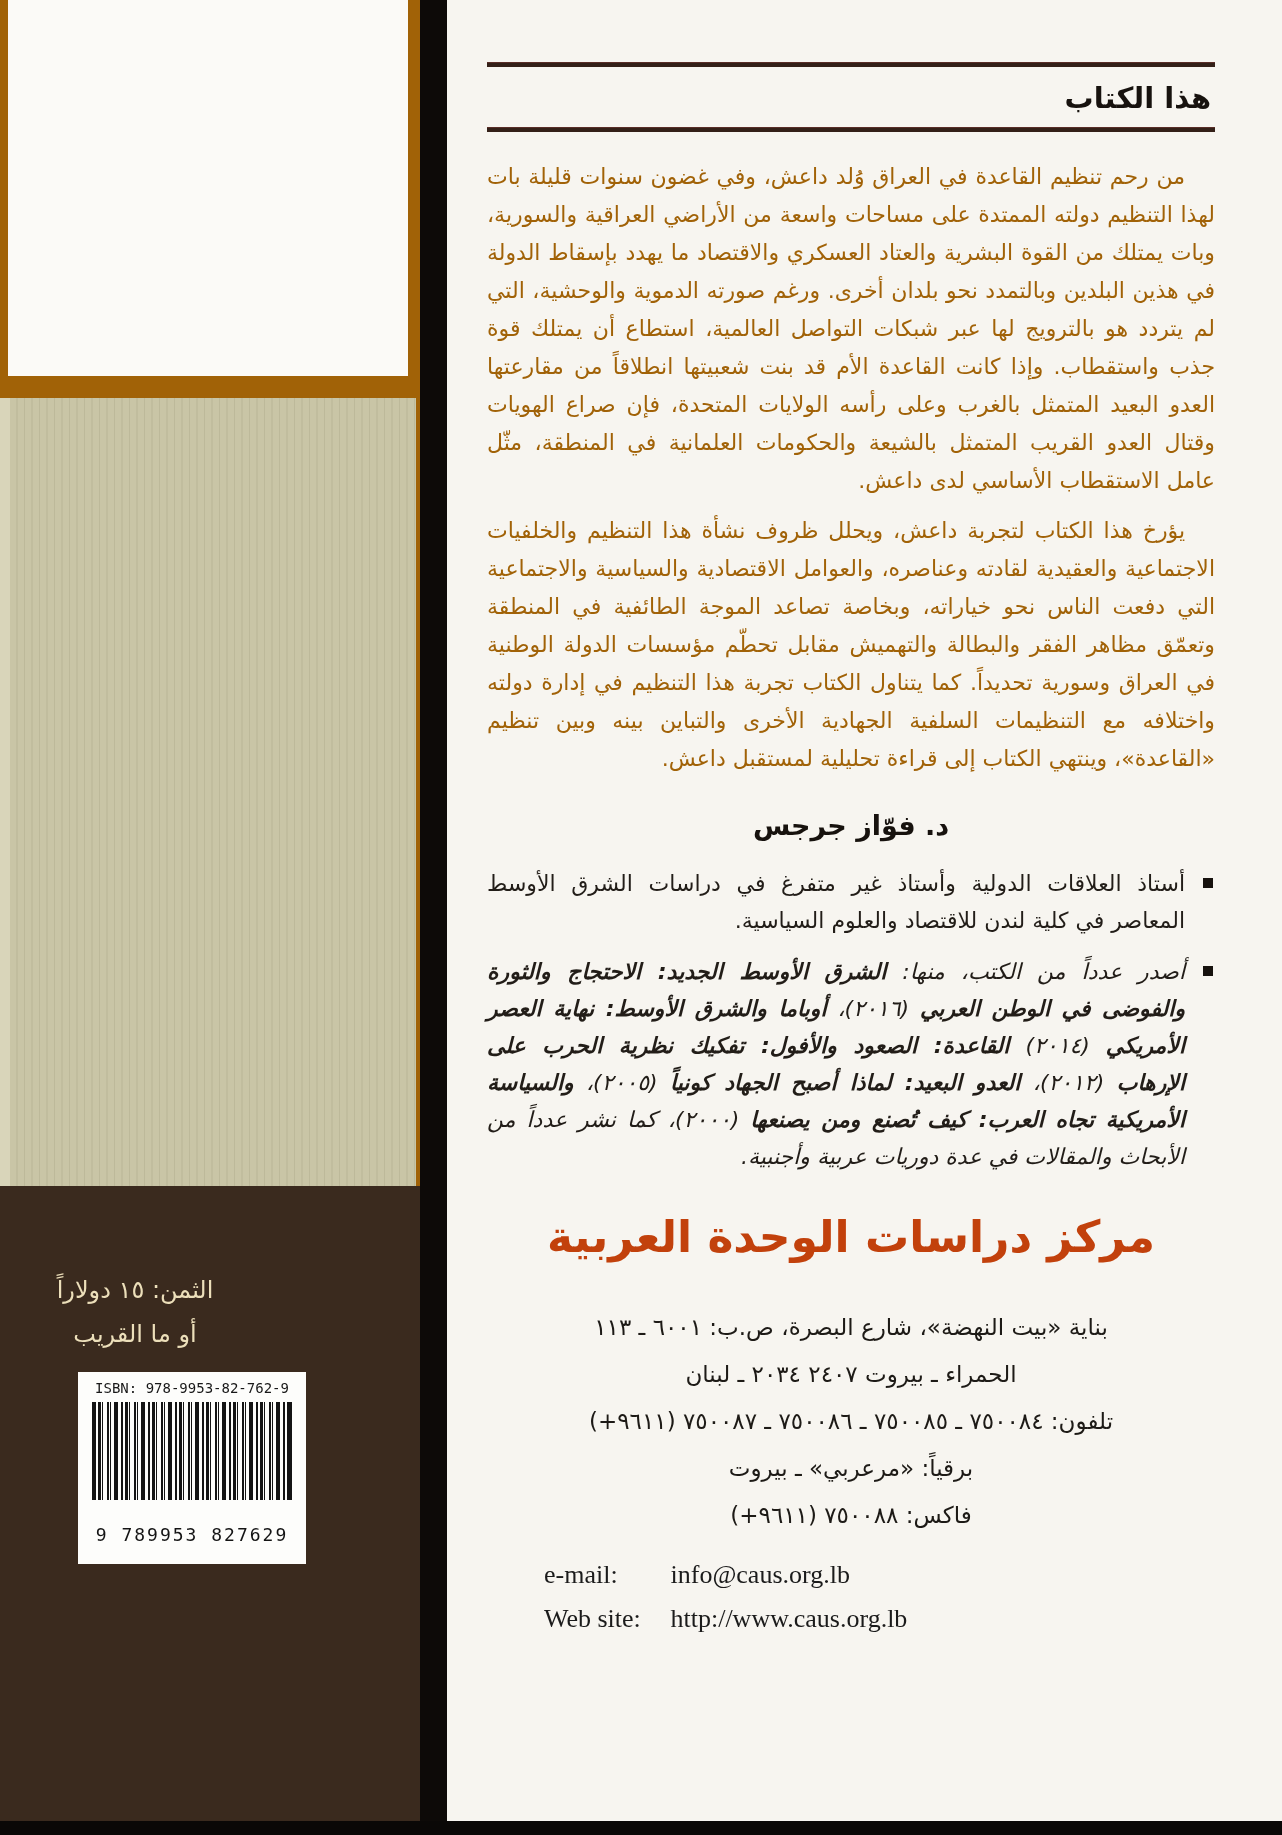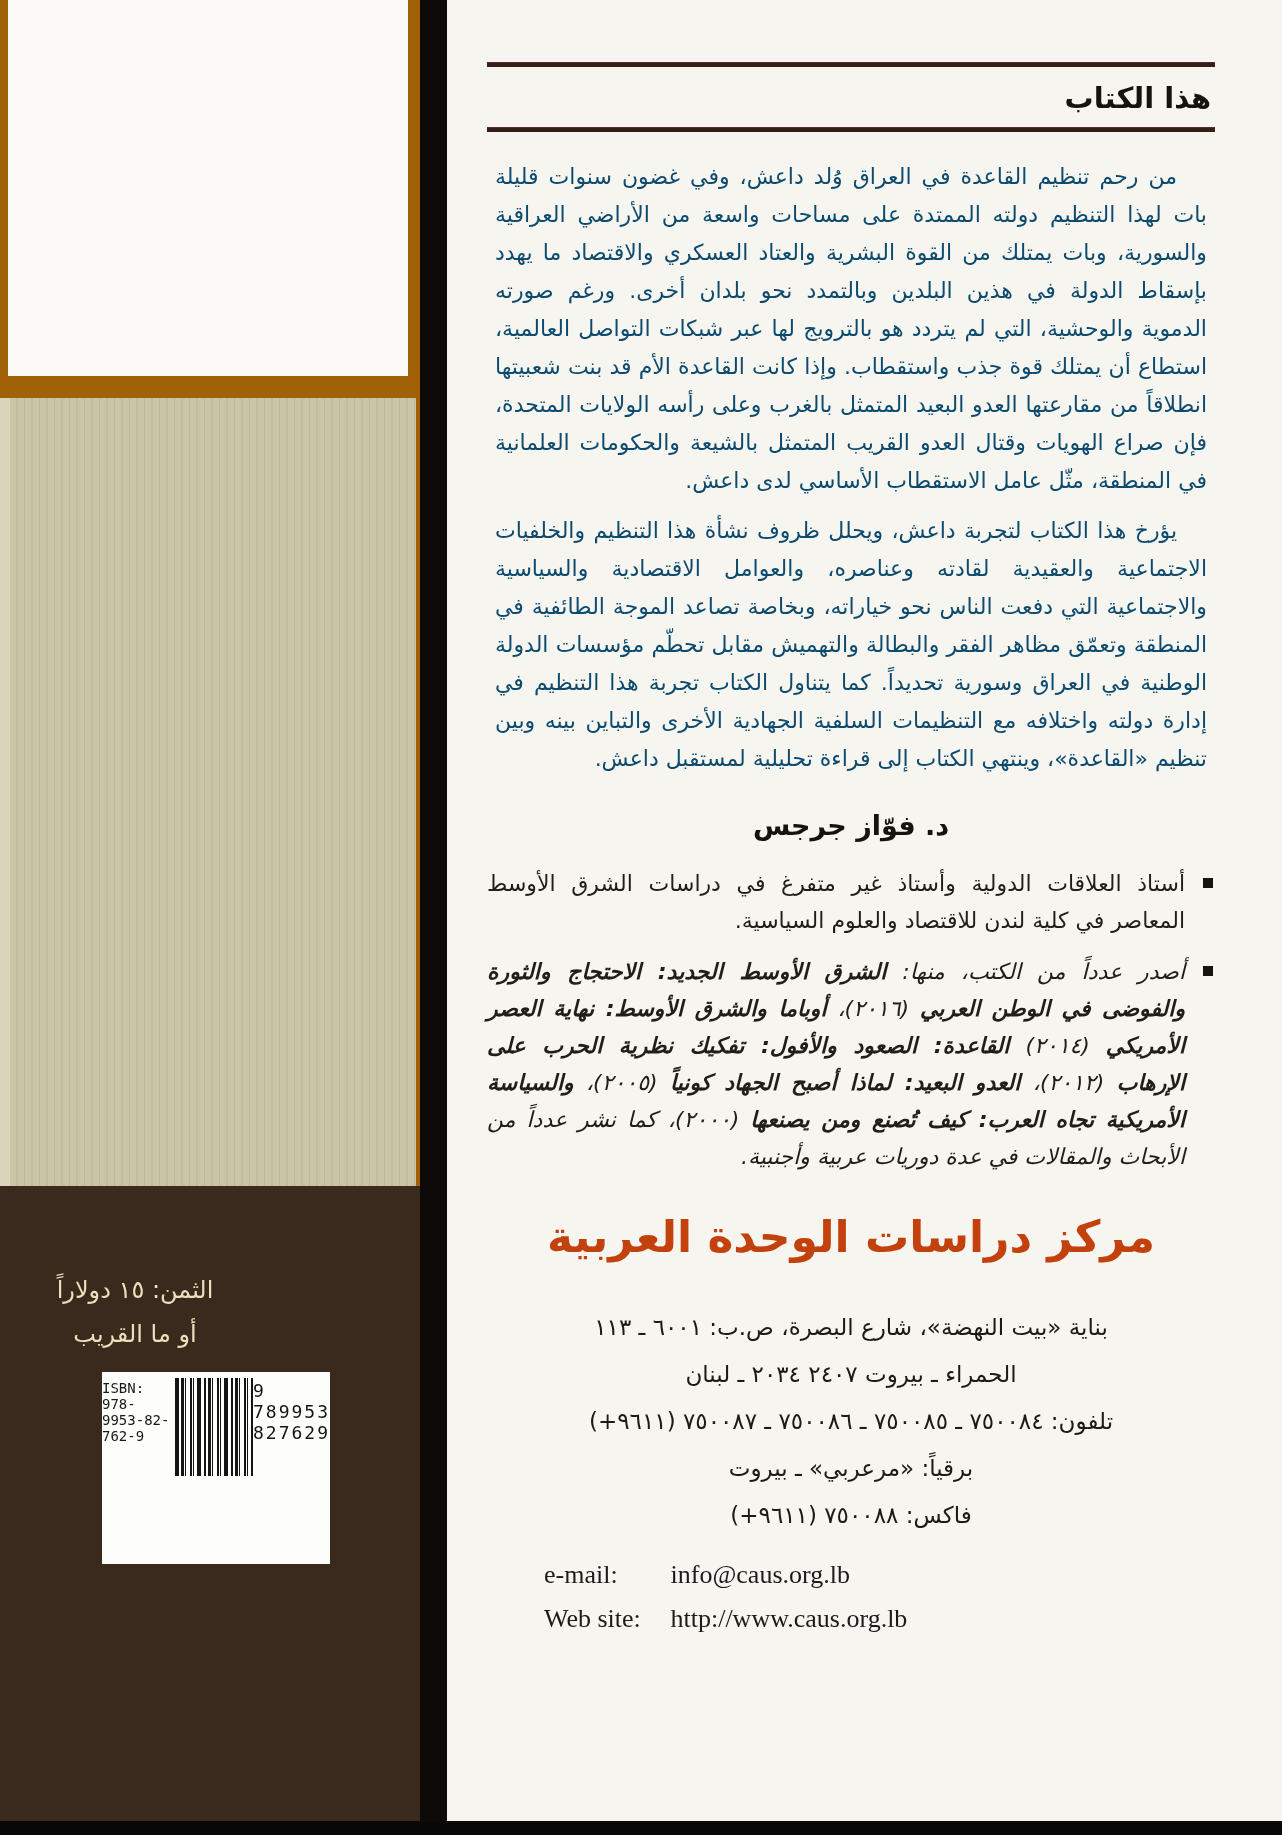--- a/index.html
+++ b/index.html
@@ -19,55 +19,55 @@
     background:repeating-linear-gradient(90deg,#c9c5a6 0 6px,#c1bd9e 6px 8px,#c9c5a6 8px 14px,#bdb99a 14px 15px);
     border-left:10px solid #d9d5ba;
   }
   .bottom-brown{position:absolute;left:0;top:1186px;width:420px;height:649px;background:#3a2a1e;}
   .spine-strip{position:absolute;right:0;top:0;width:27px;height:1835px;background:#0d0a08;}
   .price{
     position:absolute;left:30px;top:1268px;width:210px;
     color:#ecdfba;font-size:24px;line-height:44px;text-align:center;direction:rtl;
   }
   .barcode-box{
-    position:absolute;left:102px;top:1372px;width:228px;height:192px;
-    background:#fdfdfb;display:flex;flex-direction:row;
+    position:absolute;left:78px;top:1372px;width:228px;height:192px;
+    background:#fdfdfb;display:flex;flex-direction:column;align-items:center;
   }
   .isbn-label{font-family:"DejaVu Sans Mono",monospace;font-size:14px;color:#181818;margin-top:8px;letter-spacing:0;}
   .bars{
     width:196px;height:98px;margin-top:6px;
     background:repeating-linear-gradient(90deg,
       #141414 0 2px,#fdfdfb 2px 4px,
       #141414 4px 7px,#fdfdfb 7px 8px,
       #141414 8px 9px,#fdfdfb 9px 13px,
       #141414 13px 15px,#fdfdfb 15px 16px,
       #141414 16px 17px,#fdfdfb 17px 20px,
       #141414 20px 24px,#fdfdfb 24px 27px);
     border-left:2px solid #141414;border-right:2px solid #141414;
   }
-  .bc-digits{font-family:"DejaVu Sans Mono",monospace;font-size:18px;color:#141414;margin-top:8px;letter-spacing:2px;}
+  .bc-digits{font-family:"DejaVu Sans Mono",monospace;font-size:18px;color:#141414;margin-top:24px;letter-spacing:2px;}
   .bottom-edge{position:absolute;left:0;bottom:0;width:1282px;height:14px;background:#0a0807;}
   
   .right-page{
     position:absolute;left:447px;top:0;width:977px;height:1835px;
     background:#f7f5f0;
   }
   .content{
     position:absolute;left:40px;top:0;width:728px;
     direction:rtl;color:#221d18;
   }
   .rule{height:4px;background:#342018;border-top:1px solid #5a2e28;}
   .rule-top{margin-top:62px;}
   .section-title{
     font-size:29px;font-weight:800;color:#17120e;
     text-align:right;margin:14px 4px 12px 0;letter-spacing:0;
   }
   .body-par{
     font-size:22px;line-height:38px;text-align:justify;
-    text-indent:30px;margin:8px;color:#0c4a6e;
+    text-indent:30px;margin:0;color:#a16207;
   }
   .par1{margin-top:26px;}
   .par2{margin-top:12px;}
   .author{
     font-size:27px;font-weight:800;color:#17120e;text-align:center;margin-top:32px;
   }
   .bullet{position:relative;padding-right:30px;margin-top:24px;font-size:22px;line-height:37px;text-align:justify;}
   .bullet + .bullet{margin-top:14px;font-style:italic;}
   .bsq{
     position:absolute;right:2px;top:13px;width:10px;height:10px;background:#17120e;display:block;

